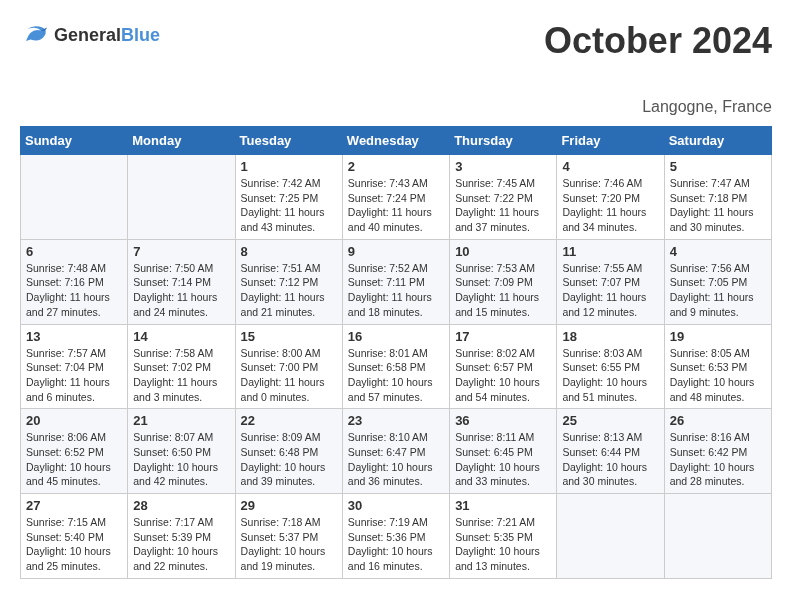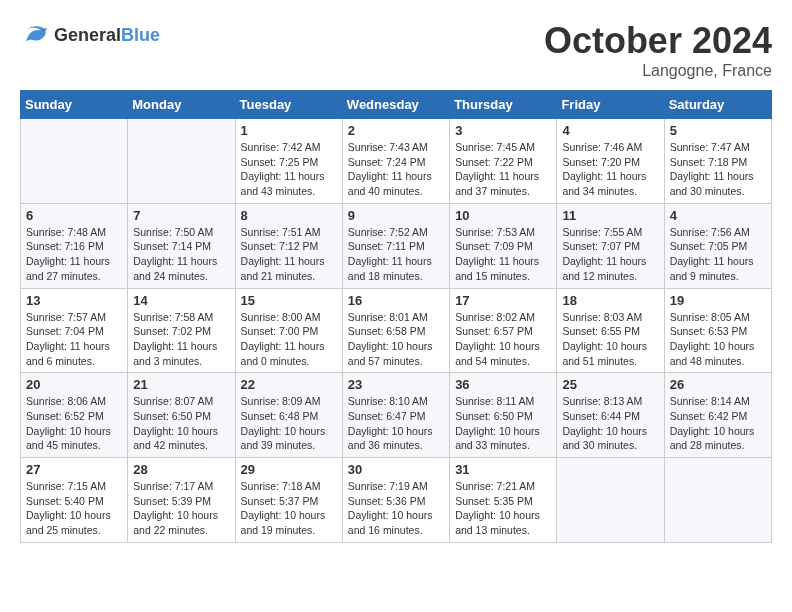--- a/index.html
+++ b/index.html
@@ -30,20 +30,21 @@
     }
     .month-title {
       font-size: 36px;
       font-weight: bold;
       color: #333;
       text-align: right;
     }
     .location {
       font-size: 16px;
       color: #555;
+      margin-top: 36px;
     }
     table {
       width: 100%;
       border-collapse: collapse;
       font-size: 11px;
     }
     thead tr th {
       background-color: #2a6db5;
       color: #fff;
       padding: 6px 4px;
@@ -255,32 +256,32 @@
         </td>
         <td>
           <span class="day-num">23</span>
           <div class="day-info">Sunrise: 8:10 AM
 Sunset: 6:47 PM
 Daylight: 10 hours and 36 minutes.</div>
         </td>
         <td>
           <span class="day-num">36</span>
           <div class="day-info">Sunrise: 8:11 AM
-Sunset: 6:50 PM
+Sunset: 6:45 PM
 Daylight: 10 hours and 33 minutes.</div>
         </td>
         <td>
           <span class="day-num">25</span>
           <div class="day-info">Sunrise: 8:13 AM
 Sunset: 6:44 PM
 Daylight: 10 hours and 30 minutes.</div>
         </td>
         <td>
           <span class="day-num">26</span>
-          <div class="day-info">Sunrise: 8:14 AM
+          <div class="day-info">Sunrise: 8:16 AM
 Sunset: 6:42 PM
 Daylight: 10 hours and 28 minutes.</div>
         </td>
       </tr>
       <tr>
         <td>
           <span class="day-num">27</span>
           <div class="day-info">Sunrise: 7:15 AM
 Sunset: 5:40 PM
 Daylight: 10 hours and 25 minutes.</div>

